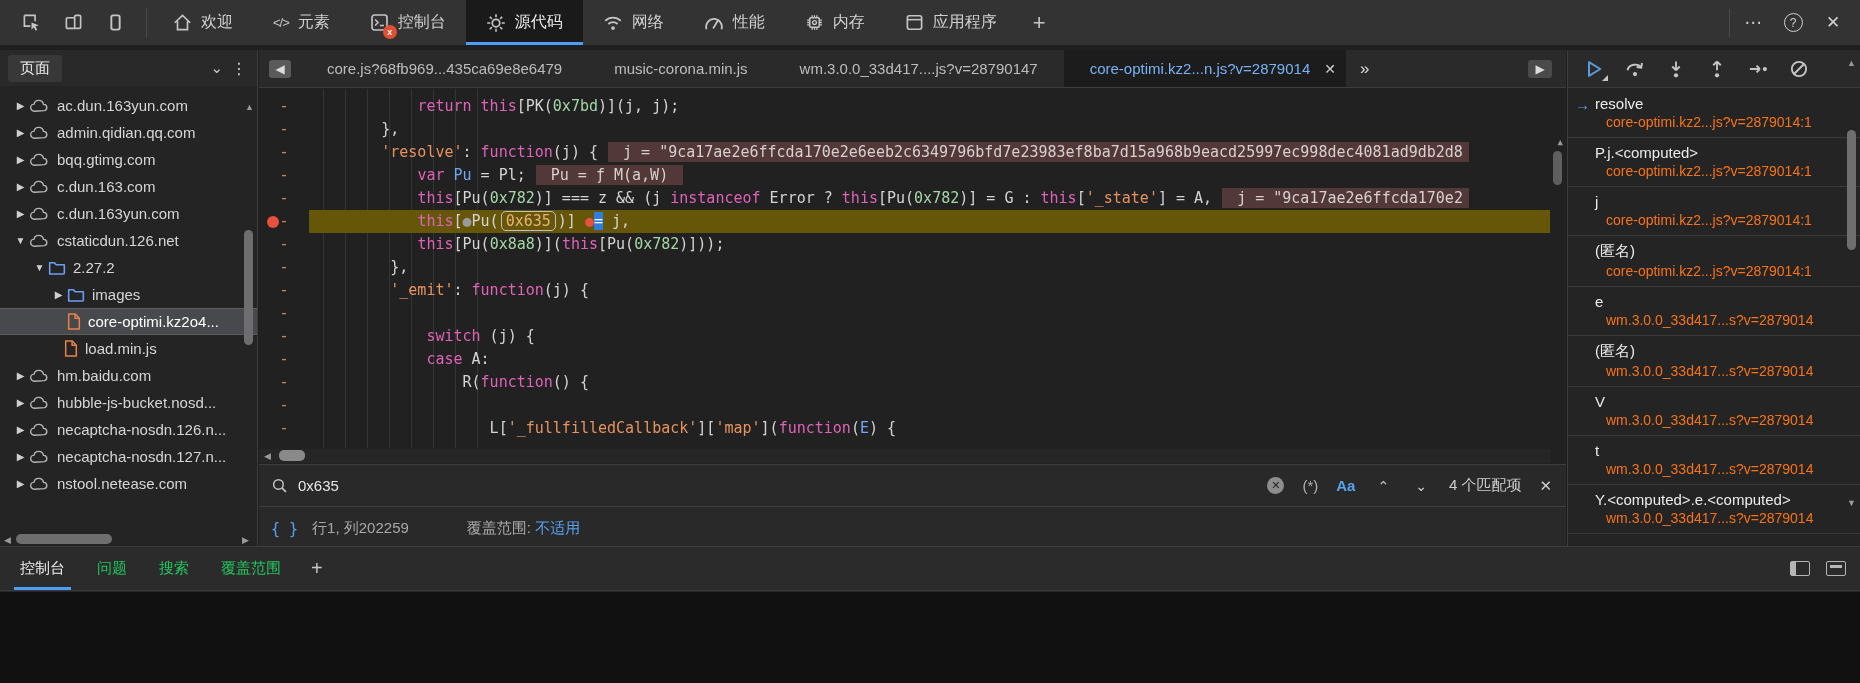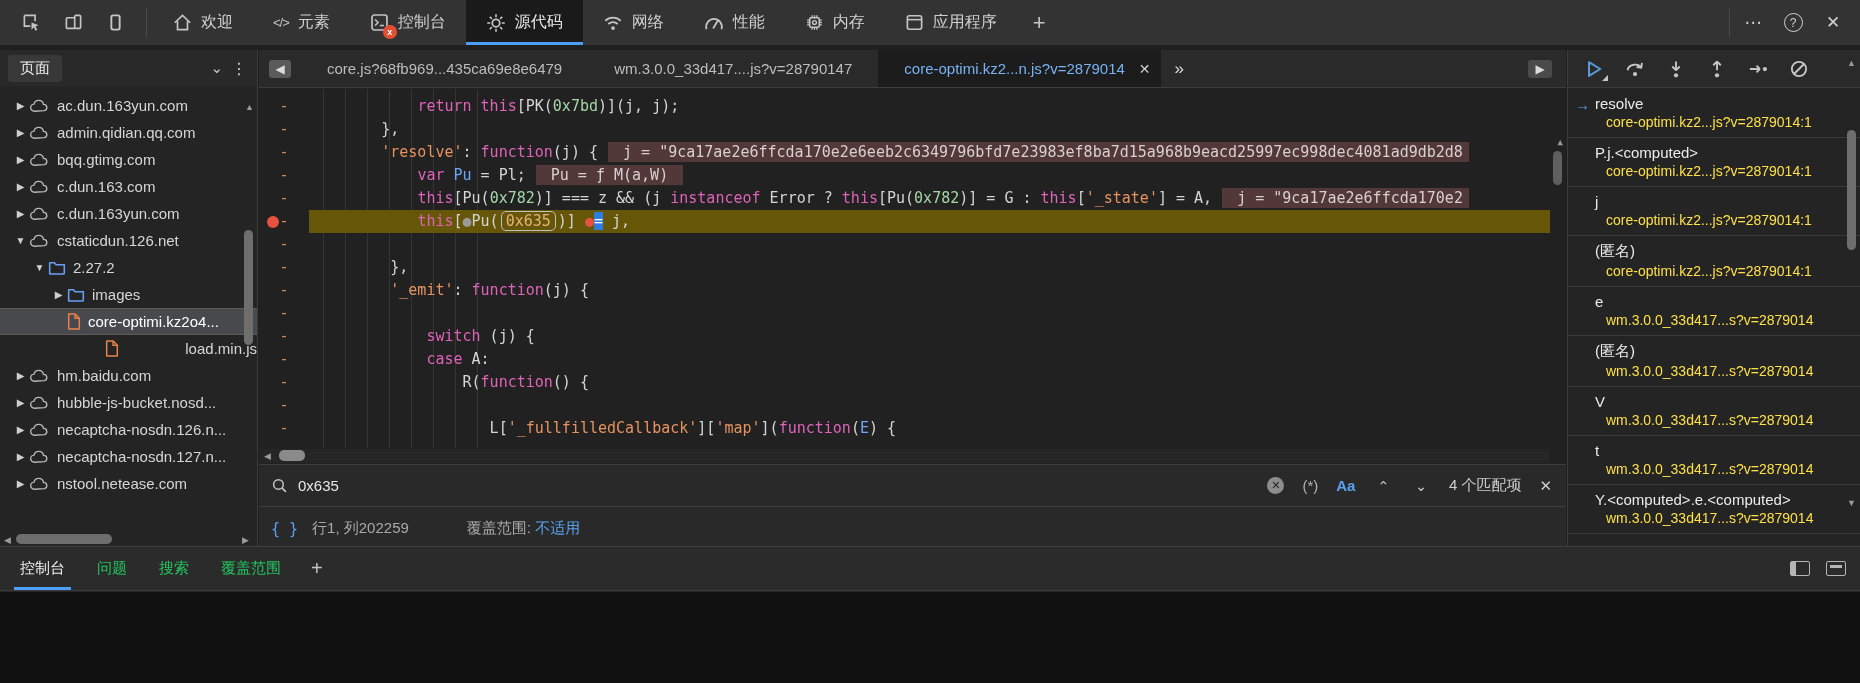--- a/index.html
+++ b/index.html
@@ -115,21 +115,21 @@
   #coverage .val { color:#5aa2f0; }
 
   
   #dbg-controls { height:38px; display:flex; align-items:center; gap:21px; padding-left:16px; border-bottom:1px solid #3a3a3a; background:#2a2a2a; }
   .dbg-btn { position:relative; display:flex; color:#c5c5c5; }
   .dbg-btn.resume { color:#5b9bd5; }
   .dbg-btn.resume::after { content:""; position:absolute; right:-4px; bottom:-2px; border-left:6px solid transparent; border-bottom:6px solid #c5c5c5; }
   #callstack { position:absolute; left:0; top:39px; right:0; bottom:0; overflow:hidden; }
   .cs-entry { position:relative; padding:6px 0 7px 0; border-bottom:1px solid #3a3a3a; }
   .cs-name { padding-left:27px; color:#ececec; font-size:15px; white-space:nowrap; overflow:hidden; }
-  .cs-loc { padding-left:38px; color:#fde047; font-size:14px; white-space:nowrap; overflow:hidden; margin-top:2px; }
+  .cs-loc { padding-left:38px; color:#f97316; font-size:14px; white-space:nowrap; overflow:hidden; margin-top:2px; }
   .cs-cur-arrow { position:absolute; left:7px; top:7px; color:#5aa2f0; font-size:15px; }
   #cs-scroll-up { position:absolute; right:4px; top:8px; font-size:9px; color:#9a9a9a; }
   #cs-scroll-dn { position:absolute; right:4px; top:448px; font-size:9px; color:#9a9a9a; }
   #cs-thumb { position:absolute; right:4px; top:80px; width:9px; height:120px; background:#6e6e6e; border-radius:5px; }
 
   
   #drawer { position:absolute; left:0; top:546px; width:1860px; height:137px; background:#262626; border-top:1px solid #3d3d3d; }
   #drawer-tabs { height:43px; display:flex; align-items:stretch; padding-left:4px; background:#2b2b2b; }
   .dr-tab { position:relative; display:flex; align-items:center; padding:0 16px; font-size:15px; color:#22c55e; }
   .dr-tab.active { color:#ececec; }
@@ -346,21 +346,21 @@
           <div class="tree-row selected" style="padding-left: 50px;">
             <span class="tw-arrow"></span>
             <span class="tw-icon">
               <svg width="14" height="17" viewBox="0 0 13 16">
                 <path d="M1.5 1h6.2L11.5 5v10H1.5z" fill="none" stroke="#e8824a" stroke-width="1.4" stroke-linejoin="round"></path>
                 <path d="M7.5 1v4h4" fill="none" stroke="#e8824a" stroke-width="1.4"></path>
               </svg>
             </span>
             <span>core-optimi.kz2o4...</span>
           </div>
-          <div class="tree-row" style="padding-left: 29px; justify-content: space-between;">
+          <div class="tree-row" style="padding-left: 47px;">
             <span class="tw-arrow"></span>
             <span class="tw-icon">
               <svg width="14" height="17" viewBox="0 0 13 16">
                 <path d="M1.5 1h6.2L11.5 5v10H1.5z" fill="none" stroke="#e8824a" stroke-width="1.4" stroke-linejoin="round"></path>
                 <path d="M7.5 1v4h4" fill="none" stroke="#e8824a" stroke-width="1.4"></path>
               </svg>
             </span>
             <span>load.min.js</span>
           </div>
           <div class="tree-row" style="padding-left: 12px;">
@@ -417,20 +417,23 @@
         <span class="ra">▶</span>
       </div>
     </div>
 
     <div id="editor">
       <div id="ed-tabbar">
         <div id="nav-collapse">◀</div>
         <div id="ed-tabs-host" style="display:flex;align-items:stretch;">
             <div class="ed-tab">
               <span>core.js?68fb969...435ca69e8e6479</span>
+            </div>
+            <div class="ed-tab">
+              <span>music-corona.min.js</span>
             </div>
             <div class="ed-tab">
               <span>wm.3.0.0_33d417....js?v=28790147</span>
             </div>
             <div class="ed-tab active">
               <span>core-optimi.kz2...n.js?v=2879014</span>
               <span class="closex">✕</span>
             </div>
           </div>
         <div class="ed-overflow">»</div>
@@ -468,20 +471,21 @@
             <div class="code-line">
               <div class="gutter">-</div>
               <pre><span class="tk-pl">            </span><span class="tk-kw">this</span><span class="tk-pl">[Pu(</span><span class="tk-num">0x782</span><span class="tk-pl">)] === z &amp;&amp; (j </span><span class="tk-kw">instanceof</span><span class="tk-pl"> Error ? </span><span class="tk-kw">this</span><span class="tk-pl">[Pu(</span><span class="tk-num">0x782</span><span class="tk-pl">)] = G : </span><span class="tk-kw">this</span><span class="tk-pl">[</span><span class="tk-str">'_state'</span><span class="tk-pl">] = A,</span><span class="tk-evl"> j = "9ca17ae2e6ffcda170e2</span></pre>
             </div>
             <div class="code-line paused">
               <div class="gutter">-<span class="bp-dot"></span></div>
               <pre><span class="tk-pl">            </span><span class="tk-kw">this</span><span class="tk-pl">[</span><span class="tk-dg">●</span><span class="tk-pl">Pu(</span><span class="tk-match">0x635</span><span class="tk-pl">)] </span><span class="tk-dr">●</span><span class="tk-caret">=</span><span class="tk-pl"> j,</span></pre>
             </div>
             <div class="code-line">
               <div class="gutter">-</div>
+              <pre><span class="tk-pl">            </span><span class="tk-kw">this</span><span class="tk-pl">[Pu(</span><span class="tk-num">0x8a8</span><span class="tk-pl">)](</span><span class="tk-kw">this</span><span class="tk-pl">[Pu(</span><span class="tk-num">0x782</span><span class="tk-pl">)]));</span></pre>
             </div>
             <div class="code-line">
               <div class="gutter">-</div>
               <pre><span class="tk-pl">         },</span></pre>
             </div>
             <div class="code-line">
               <div class="gutter">-</div>
               <pre><span class="tk-pl">         </span><span class="tk-str">'_emit'</span><span class="tk-pl">: </span><span class="tk-kw">function</span><span class="tk-pl">(j) {</span></pre>
             </div>
             <div class="code-line">

